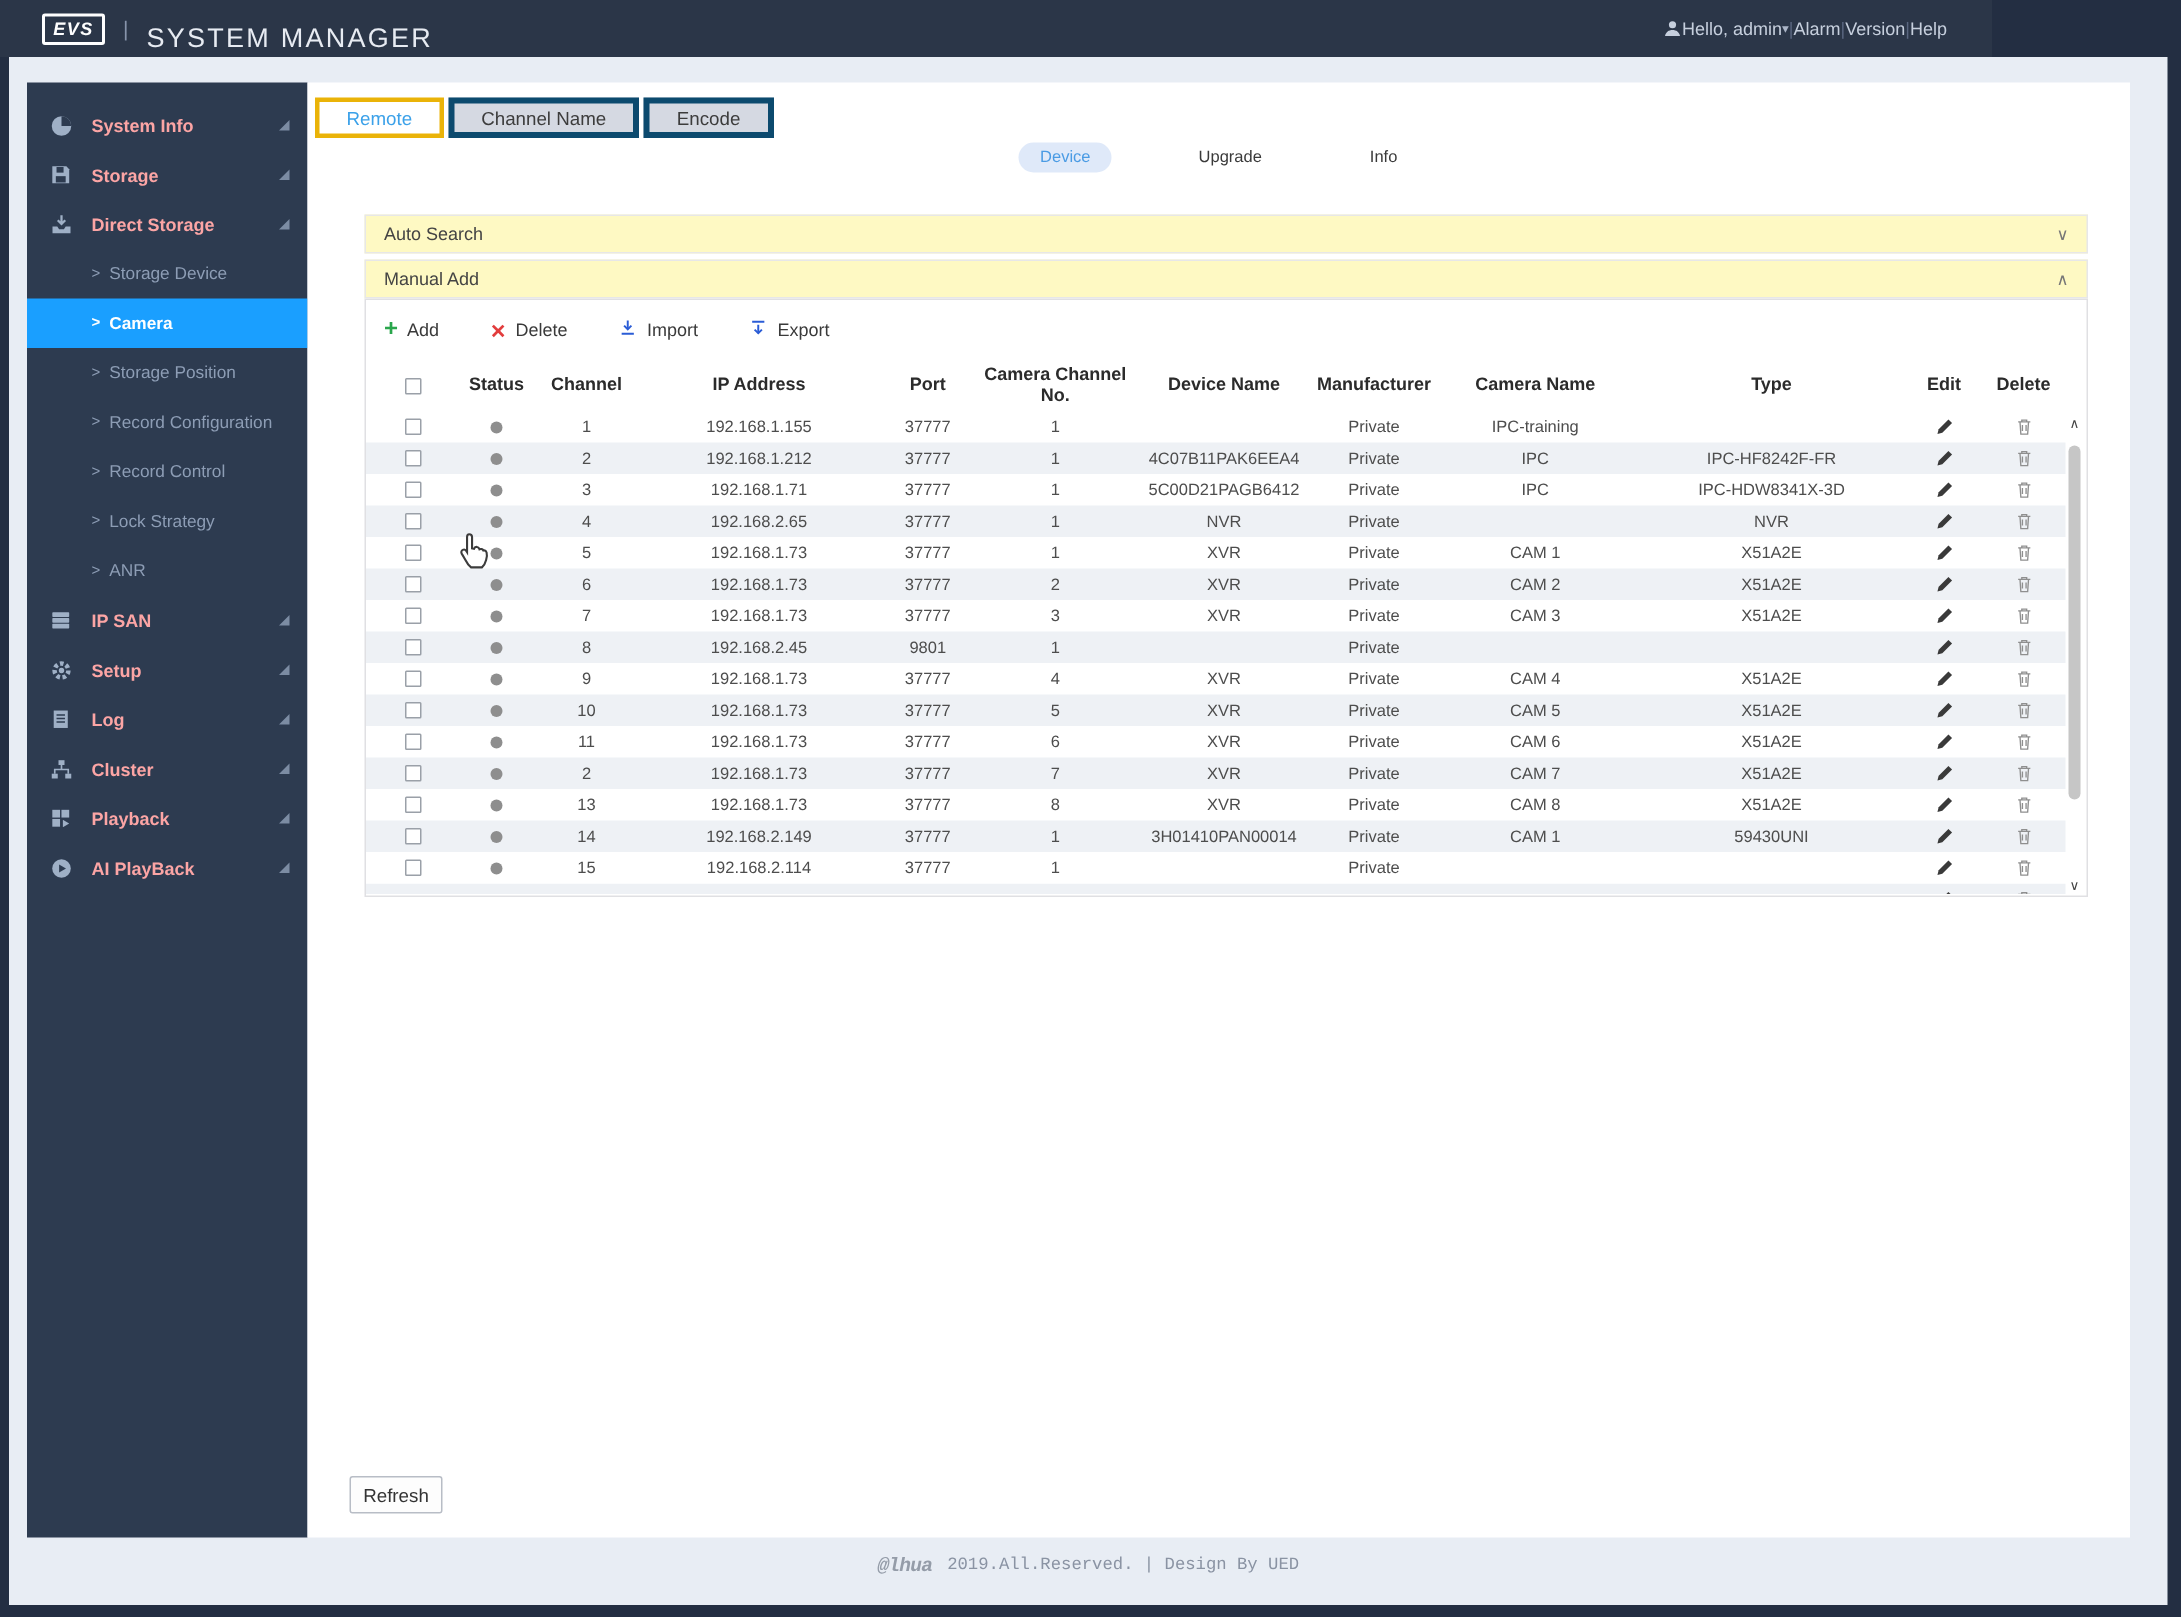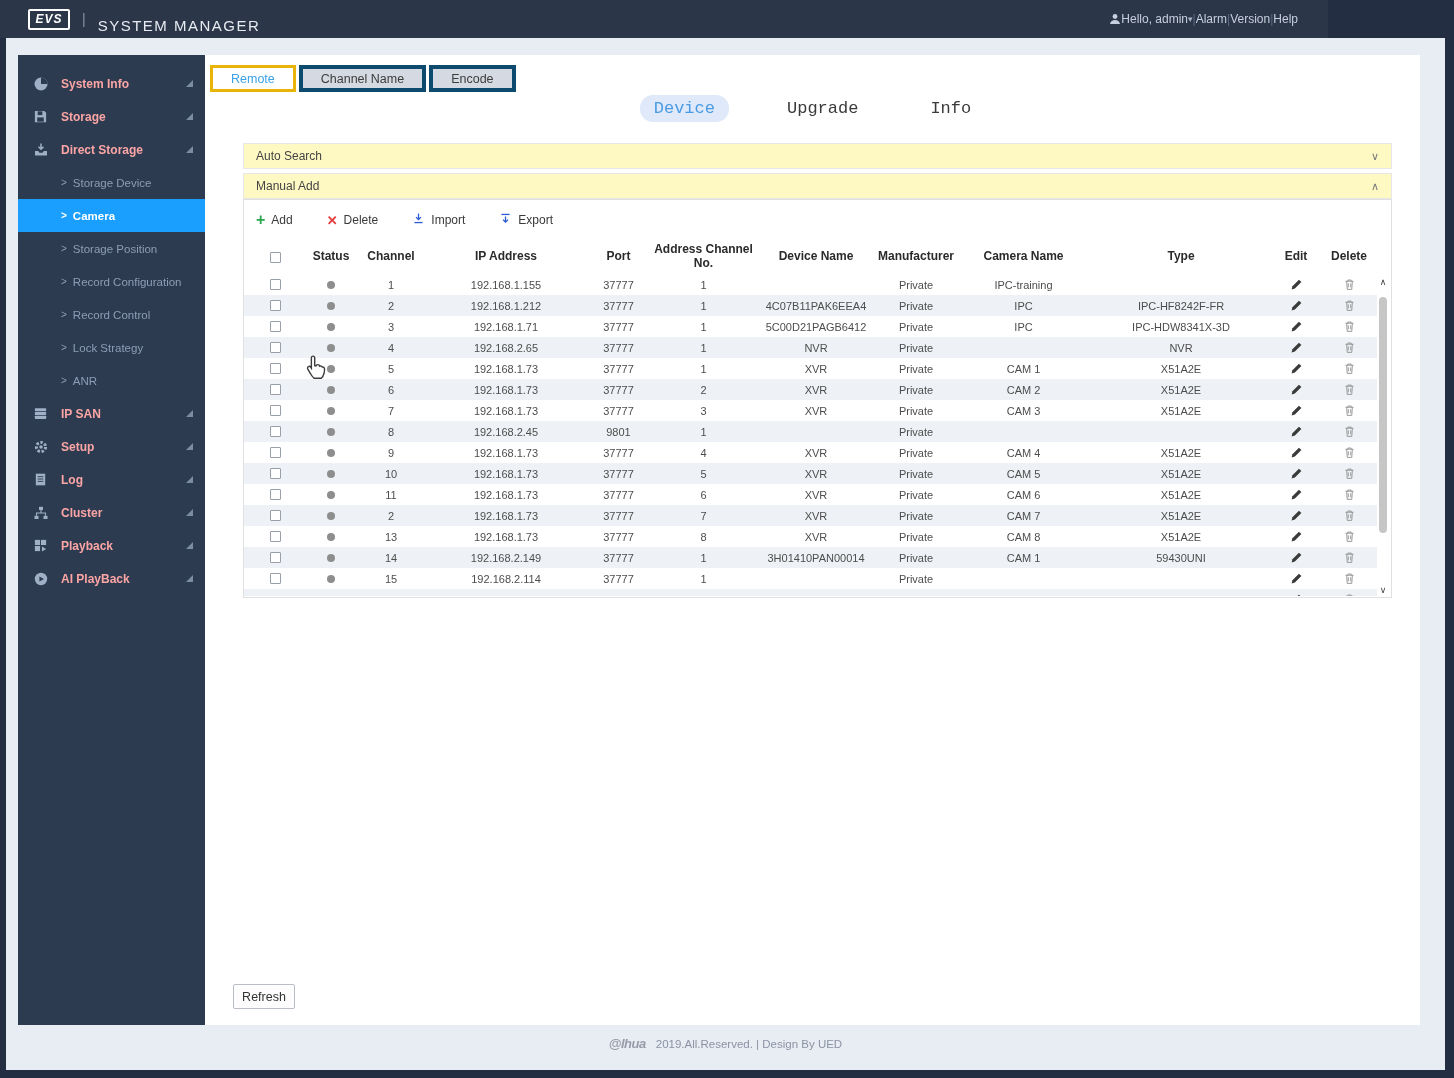--- a/index.html
+++ b/index.html
@@ -7,21 +7,21 @@
   body { font-family:"Liberation Sans", sans-serif; background:#1d2636; }
   .stage { position:relative; width:1454px; height:1078px; background:#232e42; overflow:hidden; }
 
   
   .topbar { position:absolute; left:0; top:0; width:1328px; height:38px; background:#2b3648;
             display:flex; align-items:center; color:#dde3ec; }
   .logo-box { margin-left:28px; width:42px; height:21px; border:2px solid #fff; border-radius:2px;
               display:flex; align-items:center; justify-content:center; font-weight:800; font-style:italic;
               font-size:12px; letter-spacing:1px; color:#fff; }
   .logo-sep { margin:0 12px; color:#8794ab; font-size:14px; }
-  .app-title { font-size:15px; letter-spacing:1.5px; color:#e7ebf2;margin-top:12px; }
+  .app-title { font-size:18px; letter-spacing:1.5px; color:#e7ebf2;margin-top:12px; }
   .topbar-right { margin-left:auto; margin-right:30px; display:flex; align-items:center; font-size:12px; color:#c6cfdd; }
   .topbar-right .sep { color:#5a6780; }
   .caret { font-size:9px; color:#aab4c6; }
   .person-ico svg { display:block; }
 
   
   .pagebg { position:absolute; left:6px; top:38px; width:1439px; height:1032px; background:#e8edf4; }
 
   
   .sidebar { position:absolute; left:18px; top:55px; width:187px; height:970px; background:#2d3b50;
@@ -39,21 +39,21 @@
   
   .panel { position:absolute; left:205px; top:55px; width:1215px; height:970px; background:#fff; }
 
   .tabs { position:absolute; left:5px; top:10px; display:flex; }
   .tab { height:27px; padding:0 18px; display:flex; align-items:center; justify-content:center;
          font-size:12.5px; color:#3c3c3c; background:#d5d9e2; border:4px solid #0c4a6e; margin-right:3px; cursor:pointer; }
   .tab.active { background:#fff; color:#3ba1e9; border:3px solid #eab308; }
 
   .sectabs { position:absolute; left:0; top:40px; width:100%; display:flex; align-items:center;
              justify-content:center; gap:44px; }
-  .sectab { font-size:17px; color:#3a3a3a; cursor:pointer; padding:4px 14px;font-family:Liberation Mono, monospace; }
+  .sectab { font-size:11px; color:#3a3a3a; cursor:pointer; padding:4px 14px; }
   .sectab.pill { background:#dfe9f9; color:#4a9be4; border-radius:13px; }
 
   .bar { position:absolute; left:38px; width:1149px; height:26px; background:#fef9c3;
          border:1px solid #e7e7e8; display:flex; align-items:center; padding:0 12px;
          font-size:12px; color:#444; }
   .bar .chev { margin-left:auto; color:#777; font-size:11px; cursor:pointer; }
 
   .tablebox { position:absolute; left:38px; top:144px; width:1149px; height:399px;
               border:1px solid #e0e0e3; background:#fff; }
   .toolbar { height:40px; display:flex; align-items:center; padding-left:12px; gap:34px; }
@@ -83,21 +83,21 @@
   .refresh-btn { position:absolute; left:28px; top:929px; width:62px; height:25px; background:#fdfdfd;
                  border:1px solid #b8bdc6; border-radius:2px; font-size:12.5px; color:#333;
                  display:flex; align-items:center; justify-content:center; cursor:pointer; }
 
   .redbox { position:absolute; left:132px; top:920px; width:192px; height:40px; border:4px solid #e01616;
             display:flex; align-items:center; justify-content:center; background:#fff; }
   .toast { width:100%; height:100%; background:#edf9f2; border:1px solid #9ed8b5; display:flex;
            align-items:center; justify-content:center; gap:6px; font-size:11px; font-weight:bold; color:#2aa567; }
 
   .footer { position:absolute; left:6px; top:1036px; width:1439px; display:flex; align-items:center;
-            justify-content:center; gap:10px; color:#8a93a3; font-size:11.5px; }
+            justify-content:center; gap:10px; color:#8a93a3; font-size:11.5px;font-family:Liberation Mono, monospace; }
   .brand { font-style:italic; font-weight:800; font-size:13px; color:#949ca8; letter-spacing:-0.5px; }
 </style>
 </head>
 <body>
 
 <div class="stage">
 
   <div class="topbar">
     <div class="logo-box">EVS</div>
     <span class="logo-sep">|</span>
@@ -301,21 +301,21 @@
       </div>
 
       <div class="grid">
         <div class="th">
             <span class="cb"></span>
           </div>
         <div class="th">Status</div>
         <div class="th">Channel</div>
         <div class="th">IP Address</div>
         <div class="th">Port</div>
-        <div class="th">Address Channel No.</div>
+        <div class="th">Camera Channel No.</div>
         <div class="th">Device Name</div>
         <div class="th">Manufacturer</div>
         <div class="th">Camera Name</div>
         <div class="th">Type</div>
         <div class="th">Edit</div>
         <div class="th">Delete</div>
       </div>
 
       <div id="tbody">
           <div class="trow">

